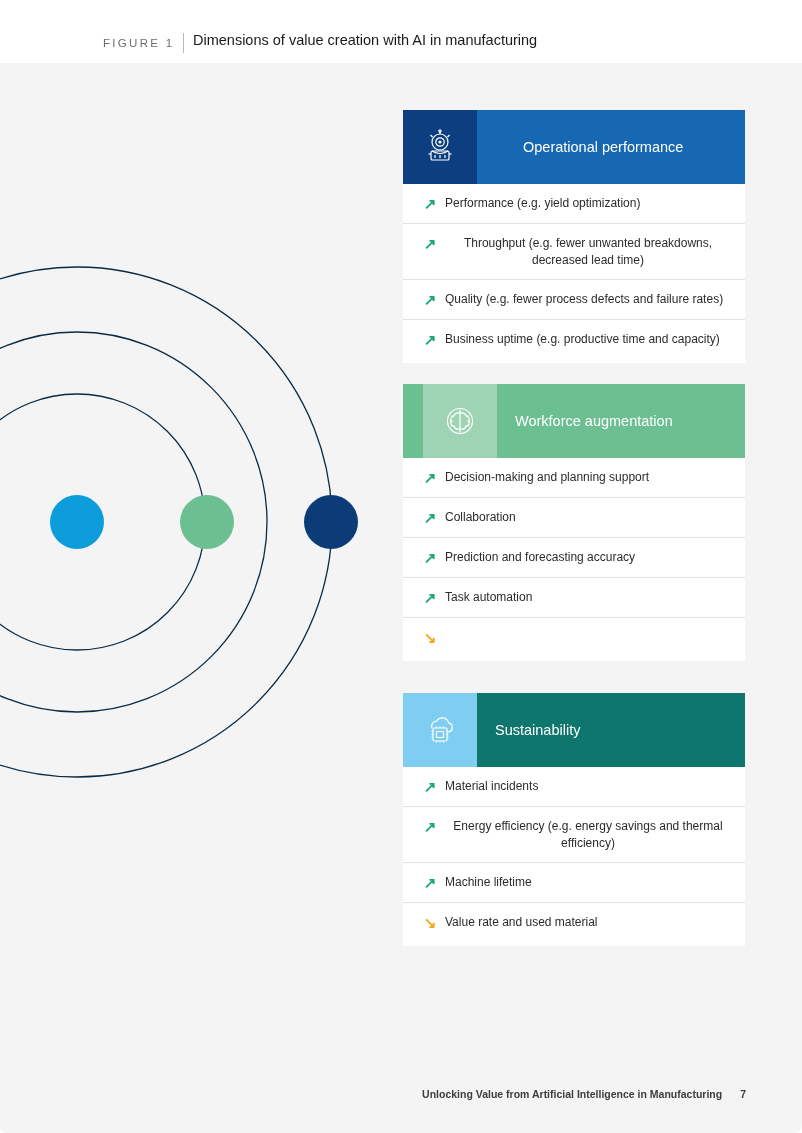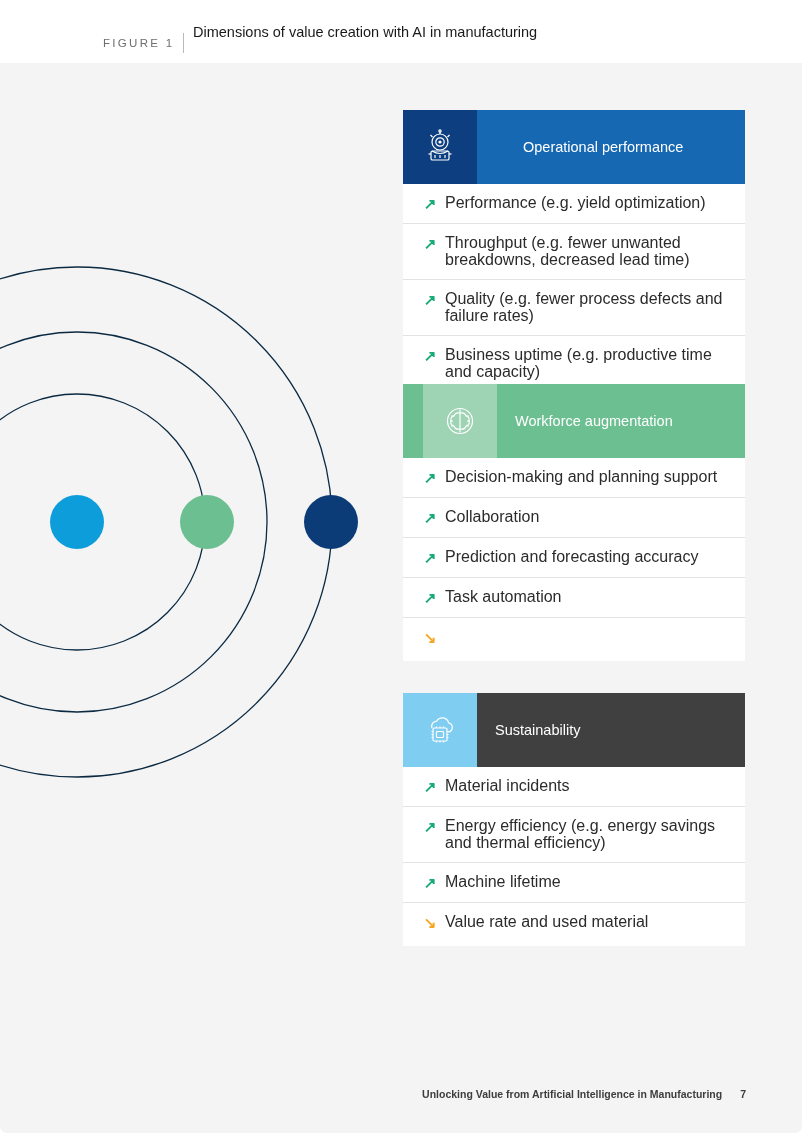--- a/index.html
+++ b/index.html
@@ -41,21 +41,21 @@
     position: absolute;
     left: 183px;
     top: 33px;
     width: 1px;
     height: 20px;
     background: #b9b9b9;
   }
   .figure-title {
     position: absolute;
     left: 193px;
-    top: 24px;
+    top: 32px;
     font-size: 14.5px;
     color: #1a1a1a;
   }
 
   
   .body-area {
     position: absolute;
     left: 0; top: 63px;
     width: 802px;
     height: 1070px;
@@ -109,24 +109,25 @@
   .row-arrow {
     flex: 0 0 30px;
     font-size: 15px;
     line-height: 17px;
     text-align: center;
     font-weight: bold;
   }
   .arrow-up { color: #19a974; }
   .arrow-down { color: #f5a623; }
   .row-text {
-    font-size: 16px;
+    font-size: 12px;
     color: #2b2b2b;
     line-height: 16.5px;
     padding-top: 0px;
+    text-align: center;
   }
 
   
   .footer {
     position: absolute;
     right: 56px;
     bottom: 33px;
     display: flex;
     align-items: baseline;
     gap: 18px;
@@ -238,21 +239,21 @@
           <div class="row-arrow arrow-up">↗</div>
           <div class="row-text">Task automation</div>
         </div>
         <div class="row">
           <div class="row-arrow arrow-down">↘</div>
         </div>
       </div>
     </div>
 
     <div class="card" style="left:403px; top:630px;">
-      <div class="card-header" style="background:#404040;">
+      <div class="card-header" style="background:#0f766e;">
         <div class="card-icon" style="background:#7fcdf0;">
           <svg width="36" height="36" viewBox="0 0 36 36" fill="none" stroke="#ffffff" stroke-width="1.2">
             <path d="M10 16 a5 5 0 0 1 4.6 -6.8 a6.5 6.5 0 0 1 12 1.6 a4.6 4.6 0 0 1 -0.6 9.1"></path>
             <rect x="11" y="16" width="14" height="13" rx="1.2"></rect>
             <rect x="14.5" y="19.5" width="7" height="6" rx="0.8"></rect>
             <line x1="14.5" y1="14.5" x2="14.5" y2="16"></line>
             <line x1="18" y1="14.5" x2="18" y2="16"></line>
             <line x1="21.5" y1="14.5" x2="21.5" y2="16"></line>
             <line x1="14.5" y1="29" x2="14.5" y2="30.5"></line>
             <line x1="18" y1="29" x2="18" y2="30.5"></line>

